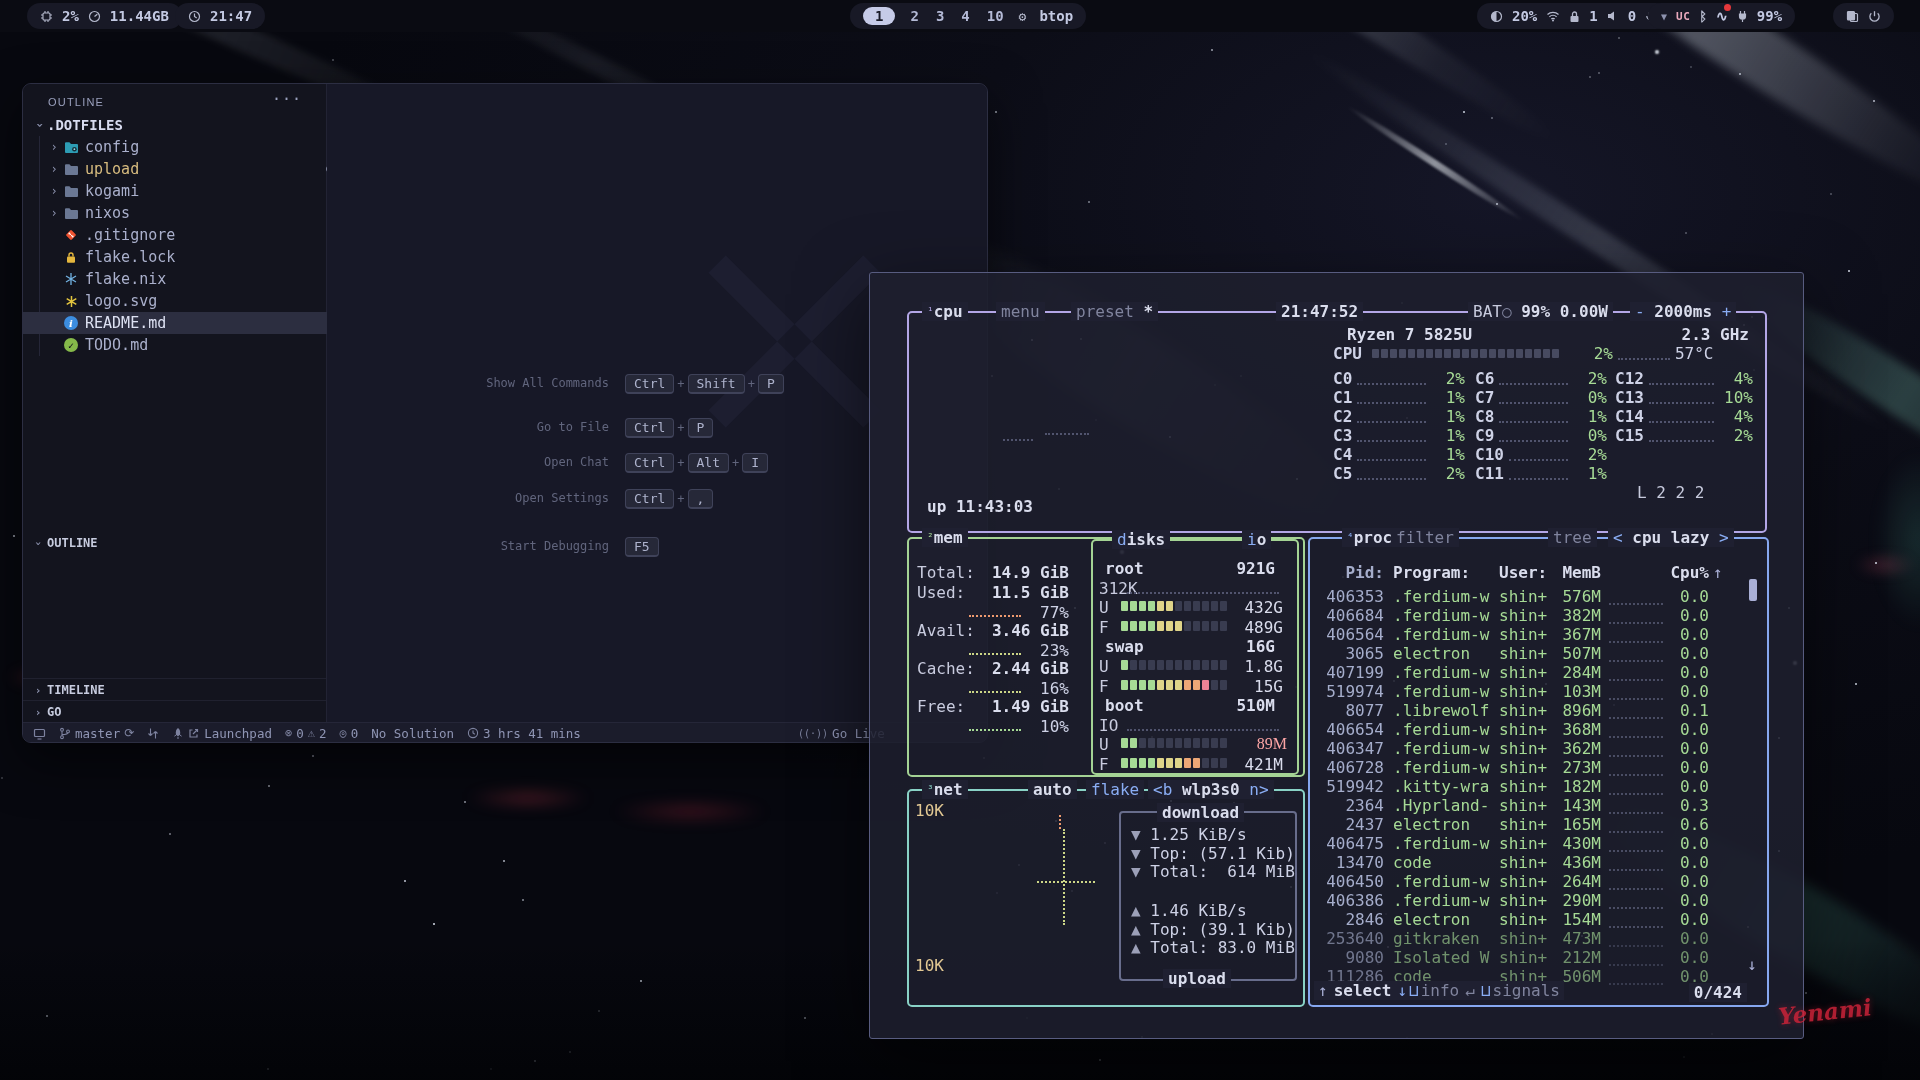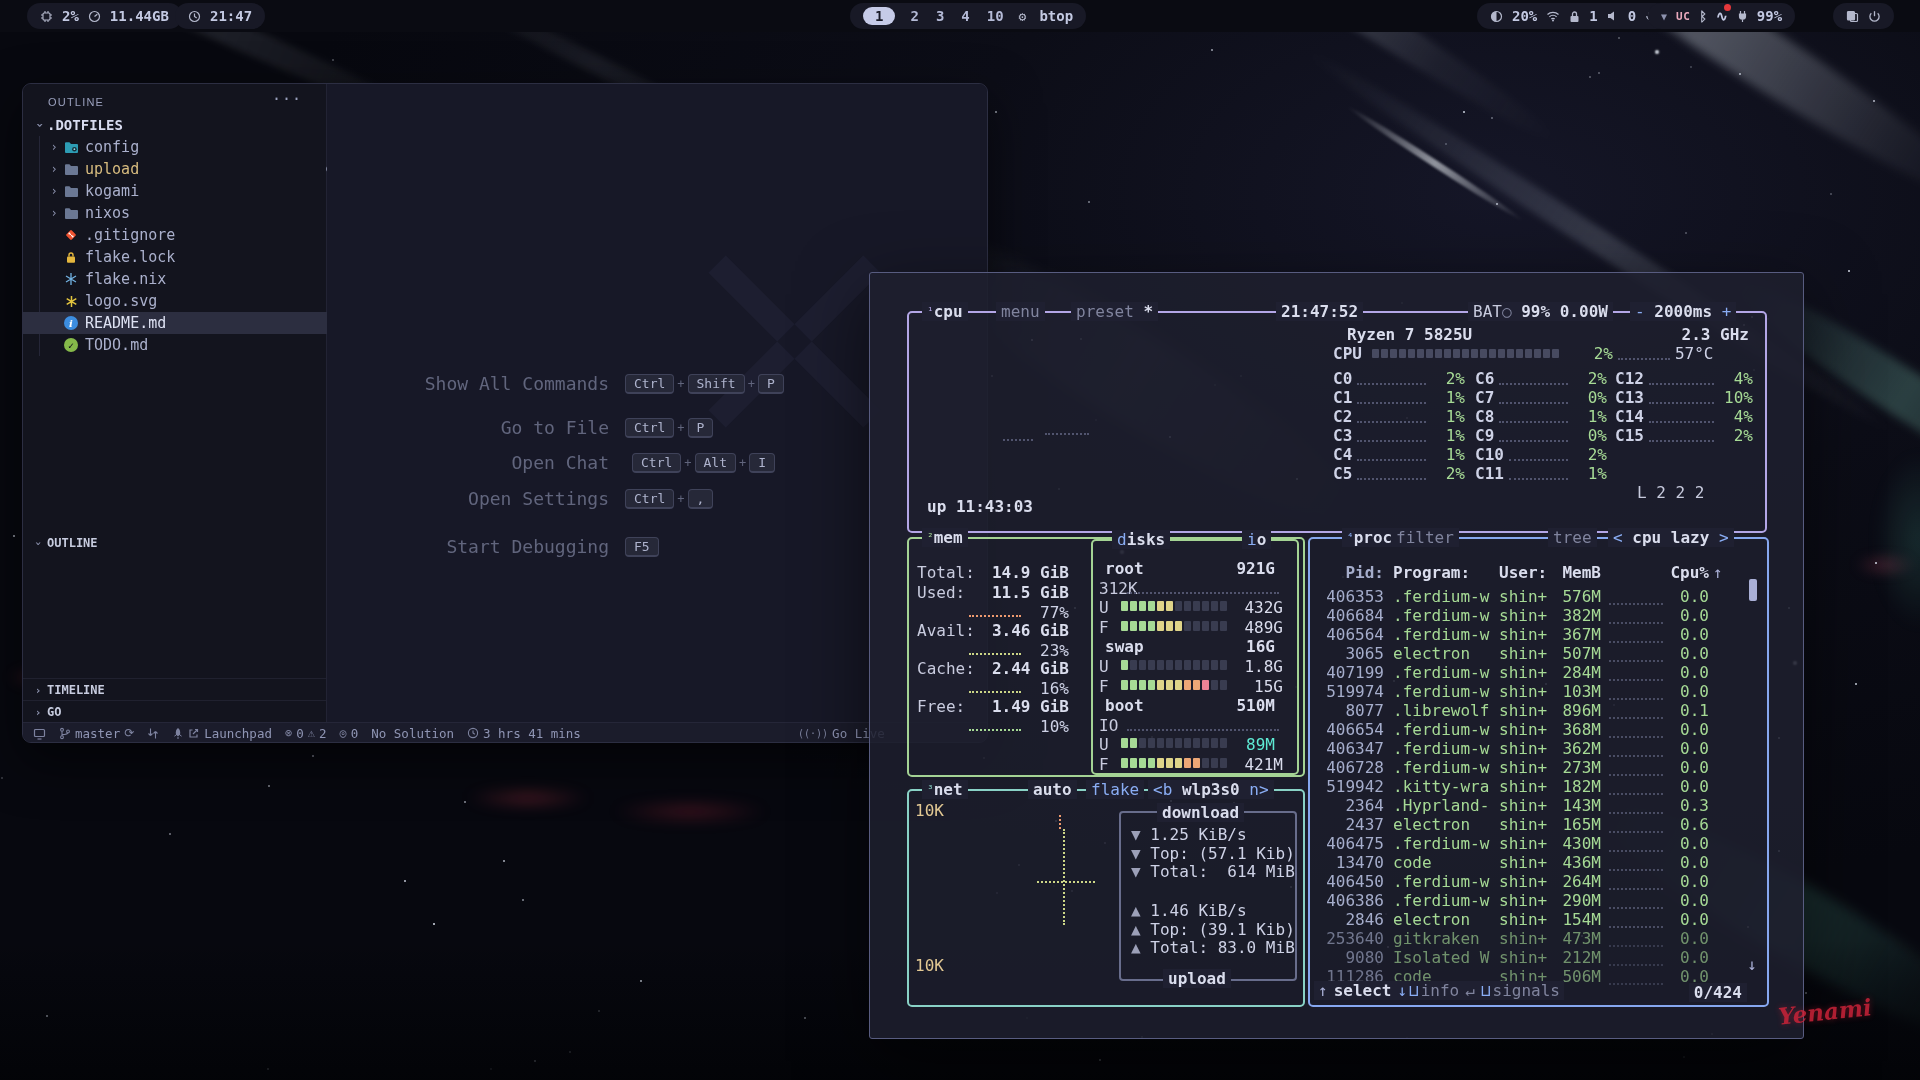--- a/index.html
+++ b/index.html
@@ -47,21 +47,21 @@
     display:inline-flex;align-items:center;justify-content:center;}
   #indent-guide{position:absolute;left:16px;top:52px;width:1px;height:220px;background:#252638;}
   .sect{position:absolute;left:0;width:303px;border-top:1px solid #20212f;height:22px;display:flex;
     align-items:center;font-size:12px;font-weight:bold;color:#c7ccdf;}
   .sect .chev{width:18px;margin-left:6px;color:#8b91ad;font-size:11px;display:inline-flex;justify-content:center;}
   #outline-msg{position:absolute;left:20px;top:476px;font-size:14px;line-height:21px;color:#585d76;}
   
   #editor{position:absolute;left:304px;top:0;width:660px;height:638px;background:#171827;}
   #watermark{position:absolute;left:360px;top:150px;width:215px;height:215px;opacity:.55;}
   .shortcut{position:absolute;display:flex;align-items:center;}
-  .sc-label{width:190px;text-align:right;margin-right:14px;color:#61657d;font-size:18px;line-height:21px;}
+  .sc-label{width:190px;text-align:right;margin-right:14px;color:#61657d;font-size:12px;line-height:21px;}
   kbd{display:inline-block;padding:1px 8px;border:1px solid #3f4259;border-bottom-width:2px;border-radius:4px;
     background:#262838;color:#aeb3cd;font-size:13px;font-family:inherit;margin:0 2px;}
   .plus{color:#61657d;font-size:12px;margin:0 1px;}
   
   #statusbar{position:absolute;left:0;top:638px;width:964px;height:20px;background:#1b1c2b;
     border-top:1px solid #252638;display:flex;align-items:center;gap:13px;padding-left:10px;
     font-size:12.5px;color:#8f95b4;}
   #statusbar .sb{display:inline-flex;align-items:center;gap:4px;white-space:nowrap;}
   #sb-golive{position:absolute;left:775px;top:0;height:20px;display:flex;align-items:center;gap:4px;}
   .sb-ic{opacity:.85;display:inline-flex;align-items:center;}
@@ -394,21 +394,21 @@
       </div>
       <div id="shortcuts">
           <div class="shortcut" style="left: 92px; top: 275px; width: 400px; height: 48px;">
             <span class="sc-label">Show All Commands</span>
             <span style="white-space: nowrap;"><kbd>Ctrl</kbd><span class="plus">+</span><kbd>Shift</kbd><span class="plus">+</span><kbd>P</kbd></span>
           </div>
           <div class="shortcut" style="left: 92px; top: 332px; width: 400px; height: 22px;">
             <span class="sc-label">Go to File</span>
             <span style="white-space: nowrap;"><kbd>Ctrl</kbd><span class="plus">+</span><kbd>P</kbd></span>
           </div>
-          <div class="shortcut" style="left: 92px; top: 367px; width: 400px; height: 22px; gap: 7px;">
+          <div class="shortcut" style="left: 92px; top: 367px; width: 400px; height: 22px;">
             <span class="sc-label">Open Chat</span>
             <span style="white-space: nowrap;"><kbd>Ctrl</kbd><span class="plus">+</span><kbd>Alt</kbd><span class="plus">+</span><kbd>I</kbd></span>
           </div>
           <div class="shortcut" style="left: 92px; top: 403px; width: 400px; height: 22px;">
             <span class="sc-label">Open Settings</span>
             <span style="white-space: nowrap;"><kbd>Ctrl</kbd><span class="plus">+</span><kbd>,</kbd></span>
           </div>
           <div class="shortcut" style="left: 92px; top: 438px; width: 400px; height: 48px;">
             <span class="sc-label">Start Debugging</span>
             <span style="white-space: nowrap;"><kbd>F5</kbd></span>
@@ -766,21 +766,21 @@
             <span class="meterblock" style="background: rgb(57, 60, 80);"></span>
             <span class="meterblock" style="background: rgb(57, 60, 80);"></span>
             <span class="meterblock" style="background: rgb(57, 60, 80);"></span>
             <span class="meterblock" style="background: rgb(57, 60, 80);"></span>
             <span class="meterblock" style="background: rgb(57, 60, 80);"></span>
             <span class="meterblock" style="background: rgb(57, 60, 80);"></span>
             <span class="meterblock" style="background: rgb(57, 60, 80);"></span>
             <span class="meterblock" style="background: rgb(57, 60, 80);"></span>
             <span class="meterblock" style="background: rgb(57, 60, 80);"></span>
           </span>
-          <span style="position: absolute; right: 12px; color: #5eead4;">89M</span>
+          <span style="position: absolute; right: 0; color: #fca5a5; font-family: Liberation Serif, serif;">89M</span>
         </div>
         <div style="position: absolute; left: 8px; top: 215.5px; width: 188px; height: 19px;">
           <span class="uf">F</span>
           <span style="position: absolute; left: 22px; display: inline-flex; top: 3px;">
             <span class="meterblock" style="background: rgb(166, 218, 149);"></span>
             <span class="meterblock" style="background: rgb(166, 218, 149);"></span>
             <span class="meterblock" style="background: rgb(166, 218, 149);"></span>
             <span class="meterblock" style="background: rgb(166, 218, 149);"></span>
             <span class="meterblock" style="background: rgb(223, 212, 137);"></span>
             <span class="meterblock" style="background: rgb(223, 212, 137);"></span>

